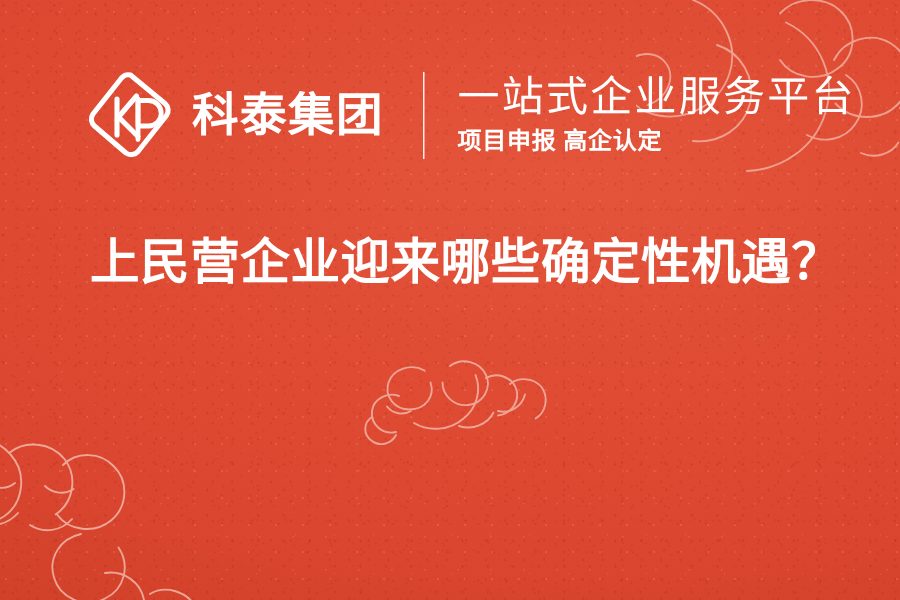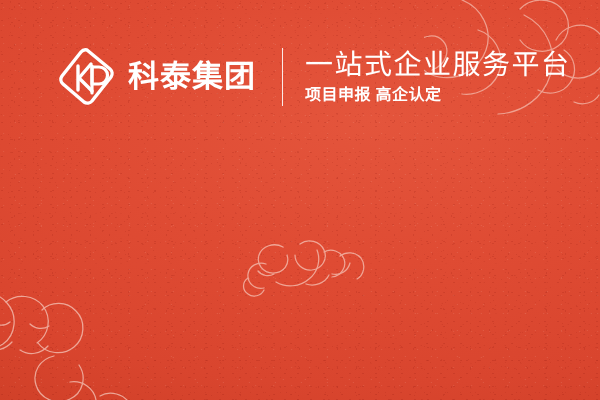--- a/index.html
+++ b/index.html
@@ -286,15 +286,16 @@
     <span class="divider"></span>
 
     <div class="taglines">
       <div class="tagline-main">一站式企业服务平台</div>
       <div class="tagline-sub">项目申报 高企认定</div>
     </div>
 
   </div>
 
   <div class="headline">
+    <div class="headline-line">上民营企业迎来哪些确定性机遇？</div>
   </div>
 
 </div>
 
 </body></html>

